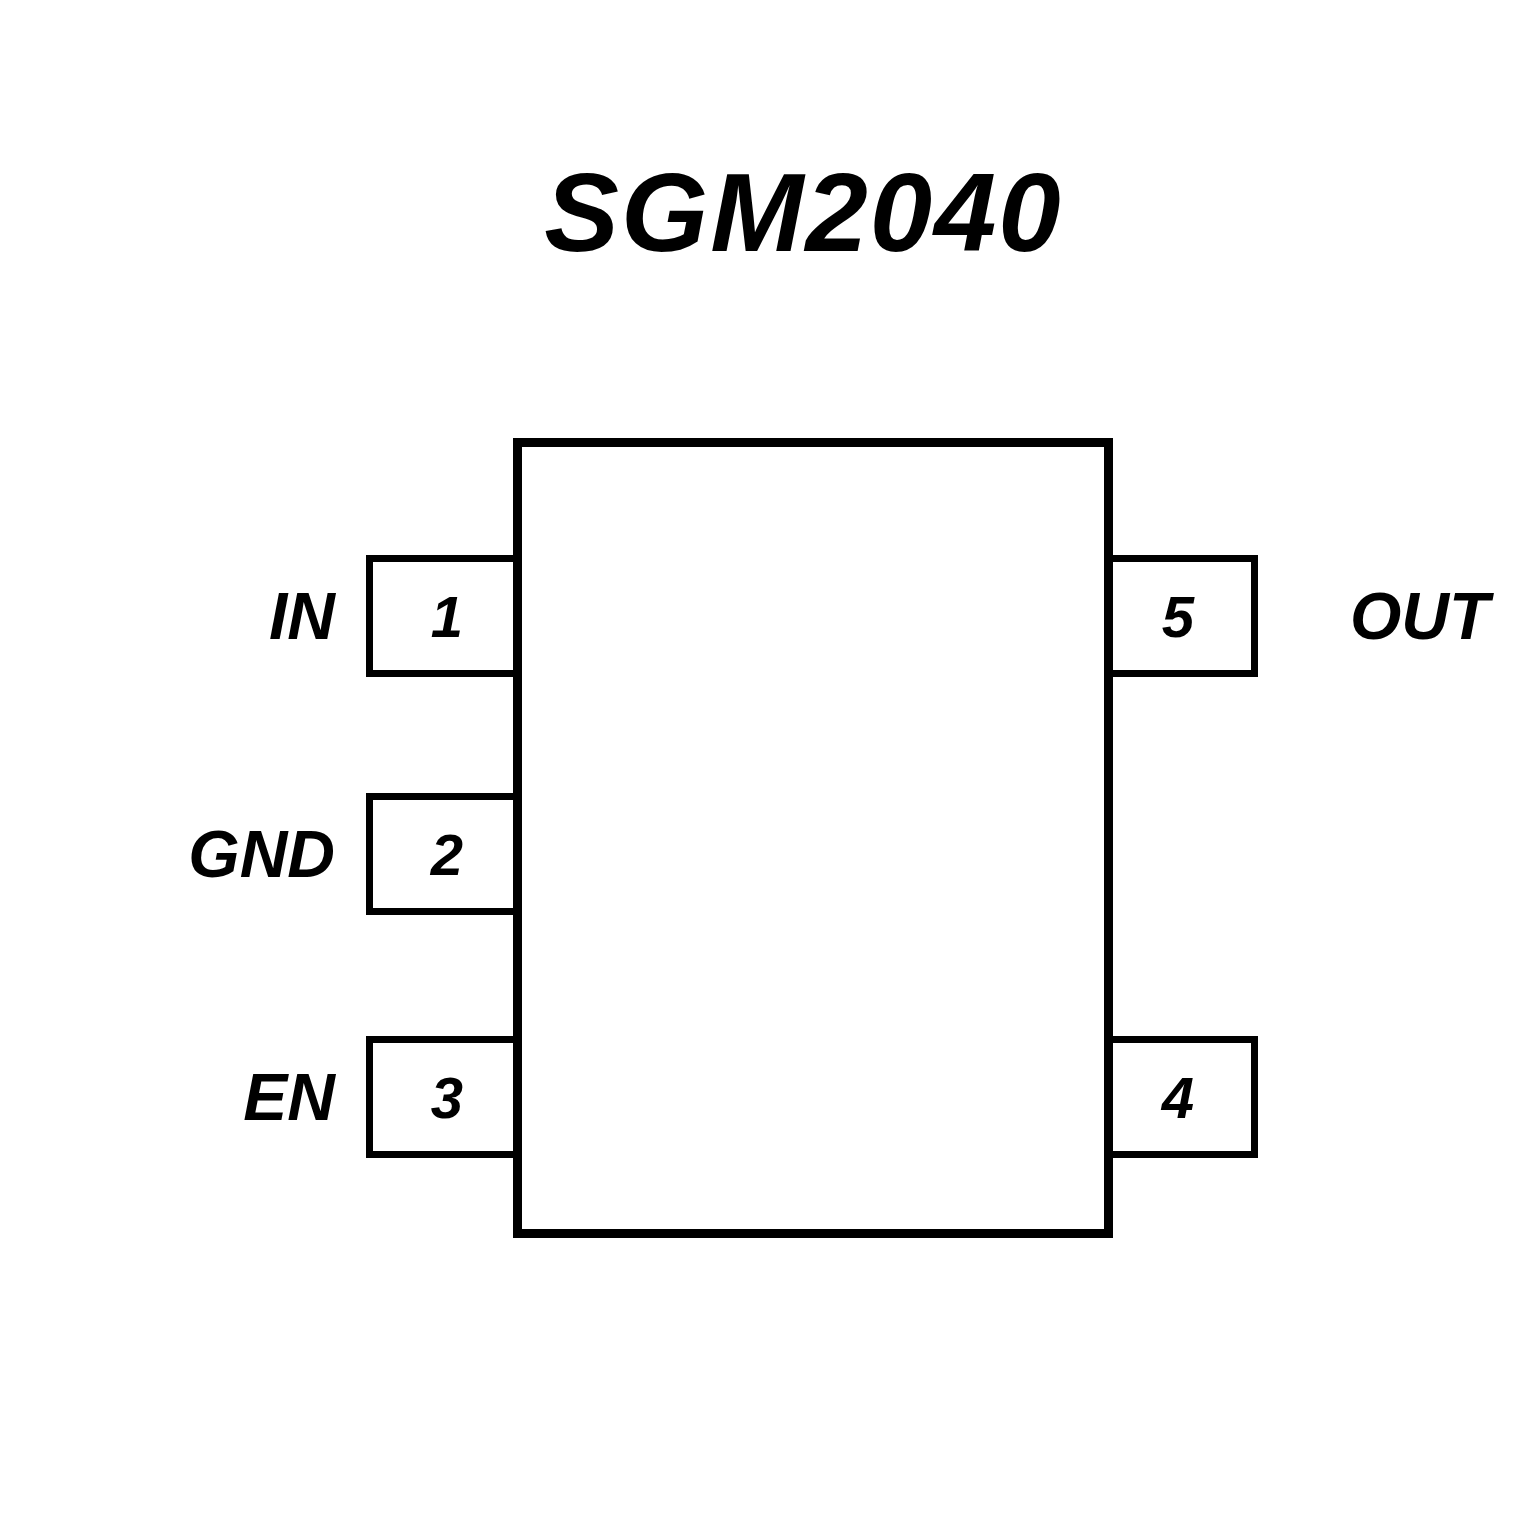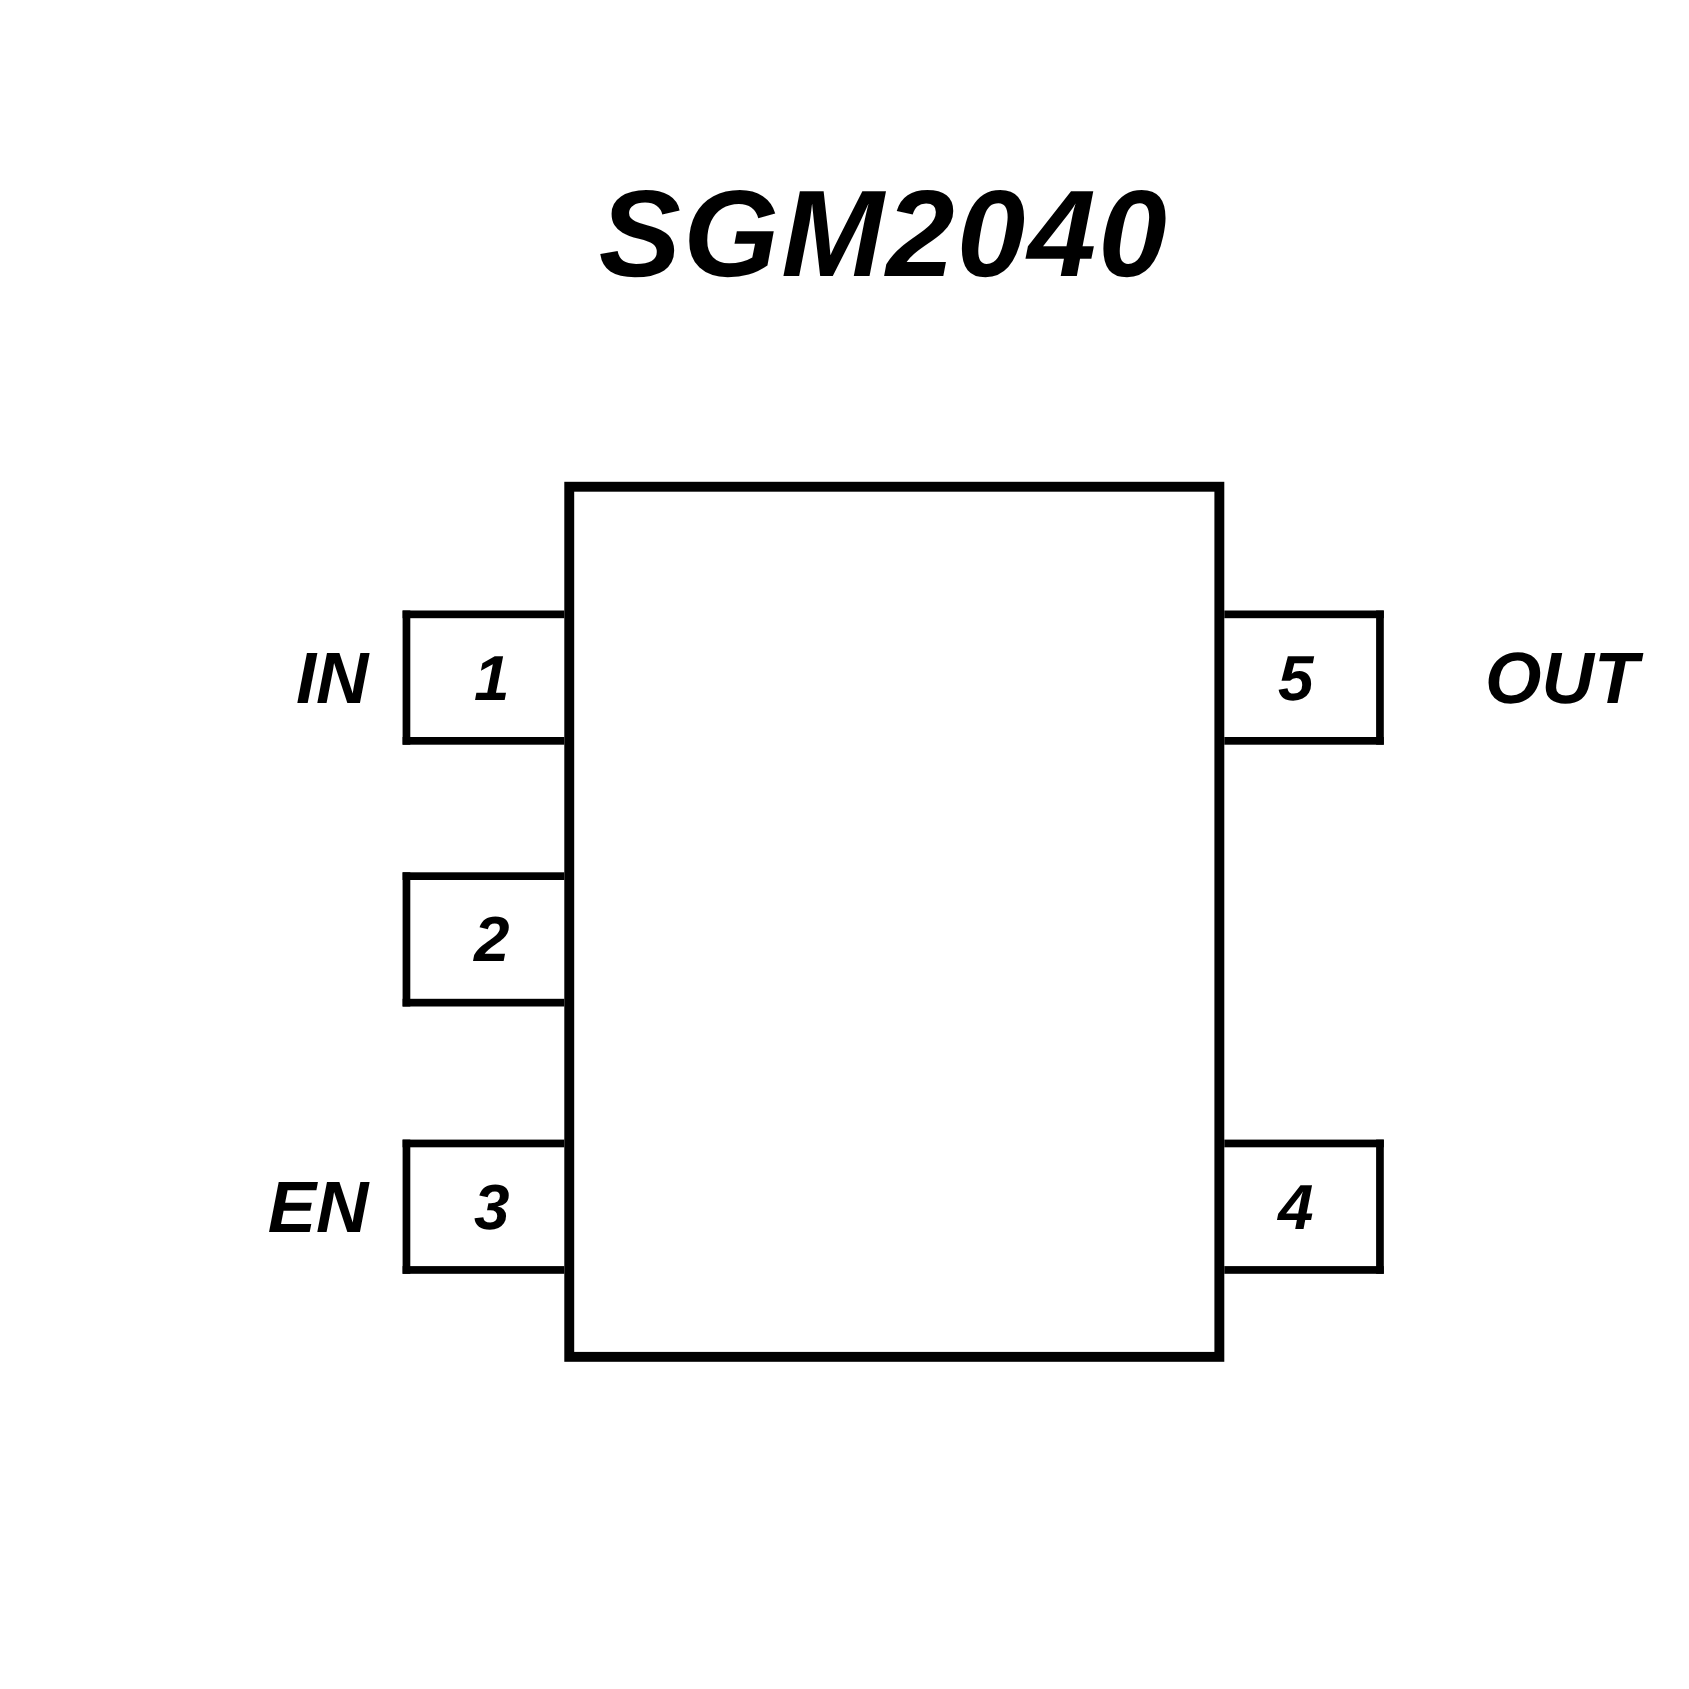--- a/index.html
+++ b/index.html
@@ -82,20 +82,21 @@
   <div class="chip-title">SGM2040</div>
 
   <div class="pin-box left-side row-1">
     <span class="pin-number">1</span>
   </div>
   <div class="pin-label left-side row-1">IN</div>
 
   <div class="pin-box left-side row-2">
     <span class="pin-number">2</span>
   </div>
+  <div class="pin-label left-side row-2">GND</div>
 
   <div class="pin-box left-side row-3">
     <span class="pin-number">3</span>
   </div>
   <div class="pin-label left-side row-3">EN</div>
 
   <div class="pin-box right-side row-1">
     <span class="pin-number">5</span>
   </div>
   <div class="pin-label right-side row-1">OUT</div>

